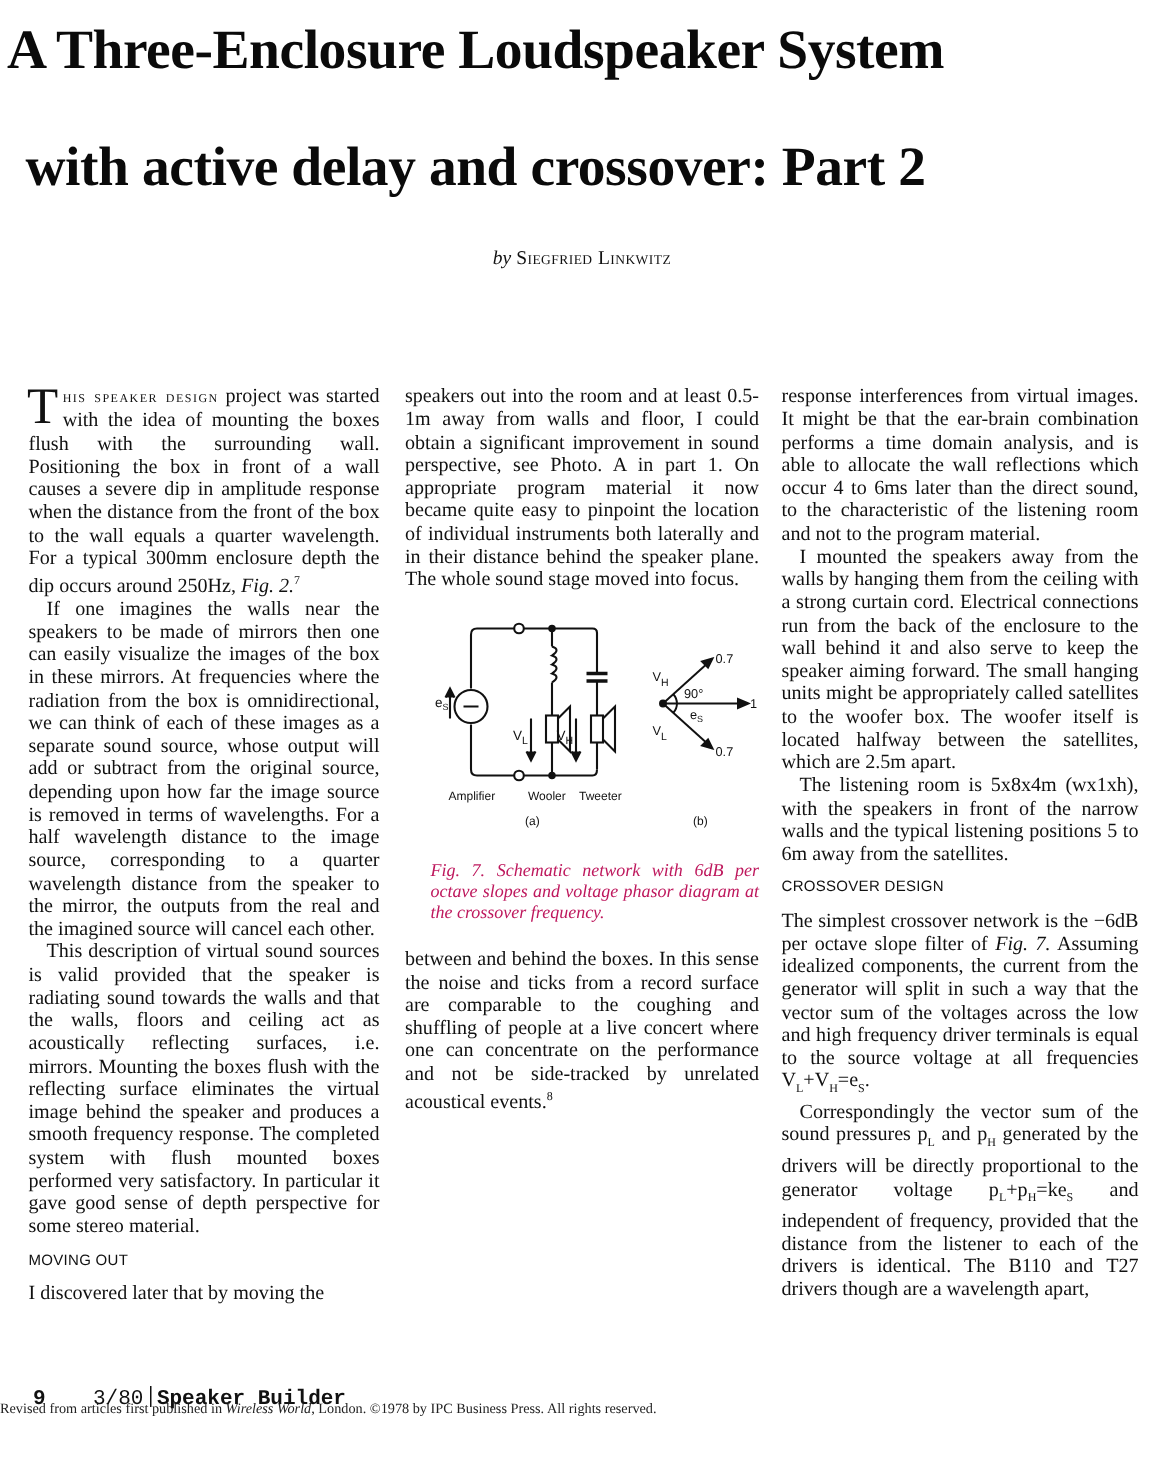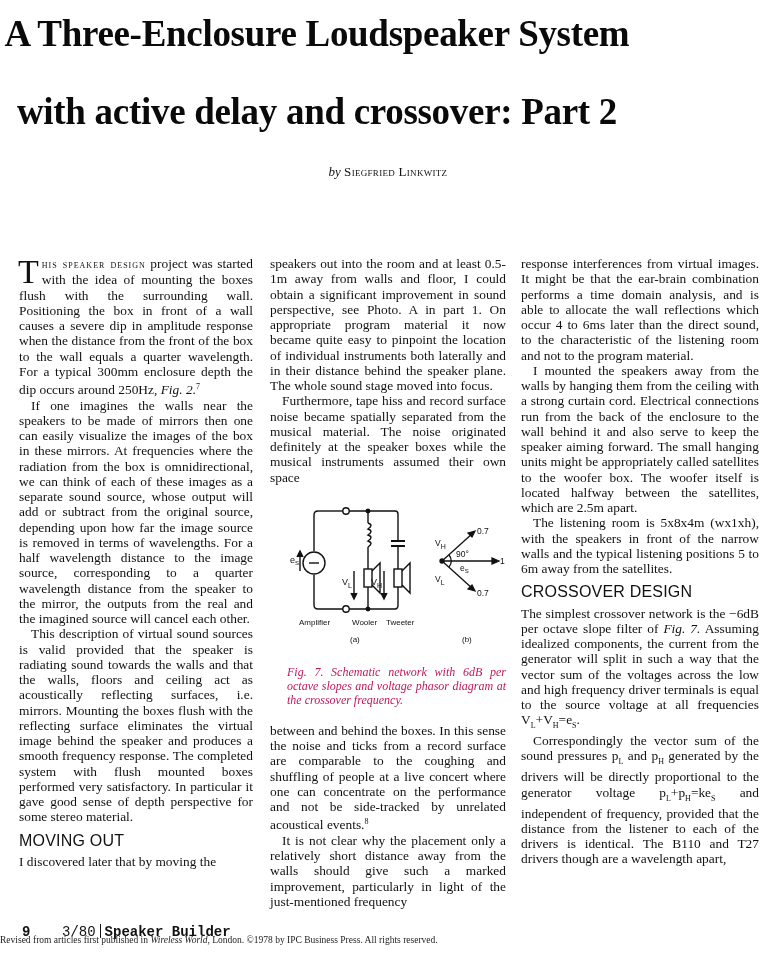--- a/index.html
+++ b/index.html
@@ -11,21 +11,21 @@
   .byline .by { font-style: italic; }
   .byline .name { font-variant: small-caps; letter-spacing: 0.3px; }
   .col { position: absolute; top: 256px; font-size: 13.4px; line-height: 15.25px; text-align: justify; }
   .col p { margin: 0; text-indent: 12px; }
   .col p.noindent { text-indent: 0; }
   #col1 { left: 19px; width: 234px; }
   #col2 { left: 270px; width: 236px; }
   #col3 { left: 521px; width: 238px; }
   .dropcap { float: left; font-size: 34px; line-height: 27px; margin: 2px 3px 0 -1px; font-family: "Liberation Serif", serif; }
   .smallcaps { font-variant: small-caps; letter-spacing: 1px; font-size: 12px; }
-  .head { font-family: "Liberation Sans", sans-serif; font-size: 16px; font-weight: normal; margin: 8px 0 6px 0; letter-spacing: 0.2px; }
+  .head { font-family: "Liberation Sans", sans-serif; font-size: 10px; font-weight: normal; margin: 8px 0 6px 0; letter-spacing: 0.2px; }
   .figure { position: relative; width: 236px; height: 150px; margin: 16px 0 14px 0; }
   .caption { font-style: italic; font-size: 12px; line-height: 14px; color: #be185d; margin: 0 0 16px 17px; text-align: justify; }
   .credit { position: absolute; top: 935px; left: 0; width: 672px; text-align: left; font-size: 9.5px; color: #222; }
   .credit i { font-style: italic; }
   .footer { position: absolute; top: 924px; left: 22px; font-family: Liberation Mono, monospace; font-size: 14px; color: #111; }
   .footer .pg { font-weight: bold; display: inline-block; width: 40px; }
   .footer .issue { font-weight: normal; }
   .footer .sep { display: inline-block; width: 1px; height: 14px; background: #111; vertical-align: -2px; margin: 0 4px; }
   .footer .mag { font-weight: bold; }
   sub { font-size: 8px; }
@@ -47,21 +47,20 @@
     <span class="dropcap">T</span><span class="smallcaps">his speaker design</span><span> project was started with the idea of mounting the boxes flush with the surrounding wall. Positioning the box in front of a wall causes a severe dip in amplitude response when the distance from the front of the box to the wall equals a quarter wavelength. For a typical 300mm enclosure depth the dip occurs around 250Hz, </span><i>Fig. 2.</i><sup style="font-size:8px">7</sup>
   </p>
   <p>If one imagines the walls near the speakers to be made of mirrors then one can easily visualize the images of the box in these mirrors. At frequencies where the radiation from the box is omnidirectional, we can think of each of these images as a separate sound source, whose output will add or subtract from the original source, depending upon how far the image source is removed in terms of wavelengths. For a half wavelength distance to the image source, corresponding to a quarter wavelength distance from the speaker to the mirror, the outputs from the real and the imagined source will cancel each other.</p>
   <p>This description of virtual sound sources is valid provided that the speaker is radiating sound towards the walls and that the walls, floors and ceiling act as acoustically reflecting surfaces, i.e. mirrors. Mounting the boxes flush with the reflecting surface eliminates the virtual image behind the speaker and produces a smooth frequency response. The completed system with flush mounted boxes performed very satisfactory. In particular it gave good sense of depth perspective for some stereo material.</p>
   <div class="head">MOVING OUT</div>
   <p class="noindent">I discovered later that by moving the</p>
 </div>
 
 <div class="col" id="col2">
   <p class="noindent">speakers out into the room and at least 0.5-1m away from walls and floor, I could obtain a significant improvement in sound perspective, see Photo. A in part 1. On appropriate program material it now became quite easy to pinpoint the location of individual instruments both laterally and in their distance behind the speaker plane. The whole sound stage moved into focus.</p>
-  <p>Furthermore, tape hiss and record surface noise became spatially separated from the musical material. The noise originated definitely at the speaker boxes while the musical instruments assumed their own space</p>
 
   <div class="figure">
     <svg width="236" height="150" viewBox="0 0 236 150">
       <g stroke="#111" stroke-width="1.4" fill="none">
 
         <path d="M48 10 L75 10"></path>
         <path d="M77 10 L125 10 Q128 10 128 13"></path>
         <path d="M48 10 Q44 10 44 14 L44 50"></path>
         <path d="M44 74 L44 104 Q44 108 48 108 L75 108"></path>
         <path d="M77 108 L125 108 Q128 108 128 104"></path>
@@ -122,21 +121,20 @@
         <text x="165" y="81"><tspan>V</tspan><tspan font-size="7" dy="3">L</tspan></text>
         <text x="207" y="33">0.7</text>
         <text x="230" y="63">1</text>
         <text x="207" y="95">0.7</text>
       </g>
     </svg>
   </div>
   <div class="caption">Fig. 7. Schematic network with 6dB per octave slopes and voltage phasor diagram at the crossover frequency.</div>
 
   <p class="noindent"><span>between and behind the boxes. In this sense the noise and ticks from a record surface are comparable to the coughing and shuffling of people at a live concert where one can concentrate on the performance and not be side-tracked by unrelated acoustical events.</span><sup style="font-size:8px">8</sup></p>
-  <p>It is not clear why the placement only a relatively short distance away from the walls should give such a marked improvement, particularly in light of the just-mentioned frequency</p>
 </div>
 
 <div class="col" id="col3">
   <p class="noindent">response interferences from virtual images. It might be that the ear-brain combination performs a time domain analysis, and is able to allocate the wall reflections which occur 4 to 6ms later than the direct sound, to the characteristic of the listening room and not to the program material.</p>
   <p>I mounted the speakers away from the walls by hanging them from the ceiling with a strong curtain cord. Electrical connections run from the back of the enclosure to the wall behind it and also serve to keep the speaker aiming forward. The small hanging units might be appropriately called satellites to the woofer box. The woofer itself is located halfway between the satellites, which are 2.5m apart.</p>
   <p>The listening room is 5x8x4m (wx1xh), with the speakers in front of the narrow walls and the typical listening positions 5 to 6m away from the satellites.</p>
   <div class="head">CROSSOVER DESIGN</div>
   <p class="noindent"><span>The simplest crossover network is the −6dB per octave slope filter of </span><i>Fig. 7.</i><span> Assuming idealized components, the current from the generator will split in such a way that the vector sum of the voltages across the low and high frequency driver terminals is equal to the source voltage at all frequencies </span><span>V<sub>L</sub><span>+</span>V<sub>H</sub>=e<sub>S</sub>.</span></p>
   <p><span>Correspondingly the vector sum of the sound pressures p</span><sub>L</sub><span> and p</span><sub>H</sub><span> generated by the drivers will be directly proportional to the generator voltage p</span><sub>L</sub><span>+</span>p<sub>H</sub><span>=ke</span><sub>S</sub><span> and independent of frequency, provided that the distance from the listener to each of the drivers is identical. The B110 and T27 drivers though are a wavelength apart,</span></p>
 </div>

